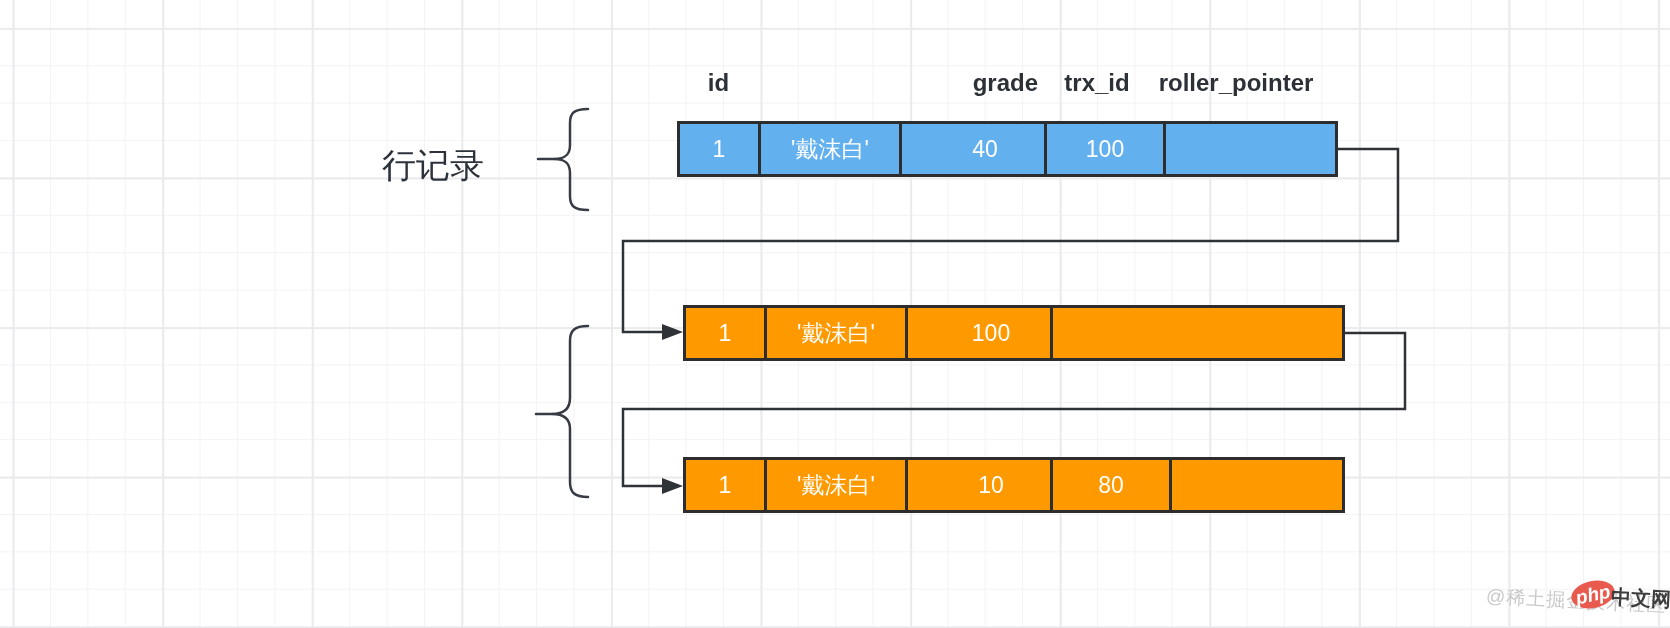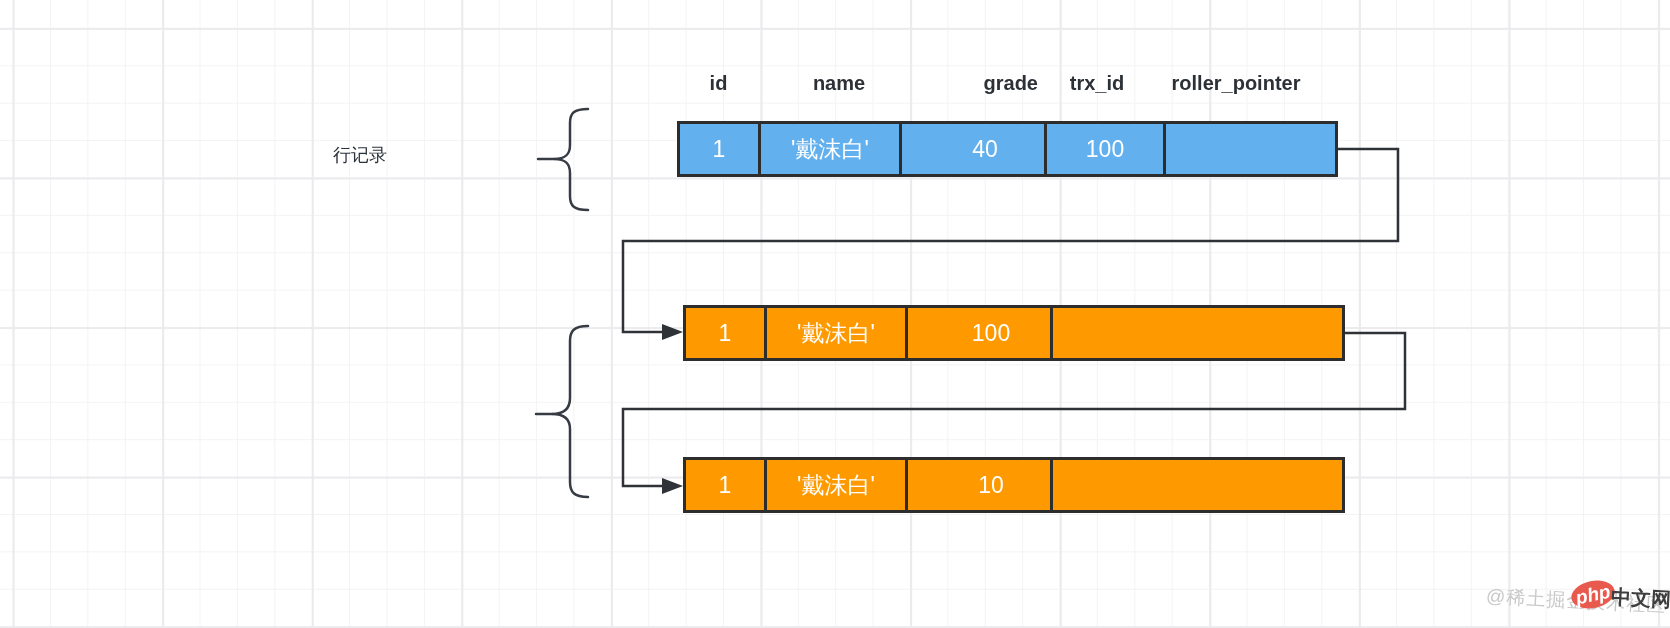--- a/index.html
+++ b/index.html
@@ -25,30 +25,30 @@
   .row-blue{left:677px;top:121px;width:661px;background:#62b0ee;}
   .row-orange1{left:683px;top:305px;width:662px;background:#fe9900;}
   .row-orange2{left:683px;top:457px;width:662px;background:#fe9900;}
   .row .cell:nth-child(1){width:81px;}
   .row .cell:nth-child(2){width:141px;}
   .row .cell:nth-child(3){width:121px;margin-left:24px;}
   .row .cell:nth-child(4){width:119px;}
 
   
   .hdr{position:absolute;top:68px;height:30px;line-height:30px;text-align:center;
-    font-size:20px;font-weight:600;color:#2c3137;}
+    font-size:24px;font-weight:600;color:#2c3137;}
   .h0{left:677px;width:83px;}
   .h1{left:760px;width:158px;}
   .h2{left:918px;width:120px;text-align:right;}
   .h3{left:1038px;width:118px;}
   .h4{left:1145px;width:182px;}
 
   
-  .label{position:absolute;color:#2c323b;font-size:18px;font-weight:500;
-    text-align:left;white-space:nowrap;}
+  .label{position:absolute;color:#2c323b;font-size:34px;font-weight:500;
+    text-align:center;white-space:nowrap;}
   .label-row{left:333px;top:143px;width:200px;}
   .label-undo{left:283px;top:398px;width:250px;}
 
   
   .wm-gray{position:absolute;left:1486px;top:588px;font-size:19px;color:#c9c9c9;
     letter-spacing:1px;transform:rotate(3deg);white-space:nowrap;}
   .wm-badge{position:absolute;left:1571px;top:581px;width:44px;height:27px;
     background:#e95a4e;border-radius:50%;color:#fff;font-style:italic;font-weight:bold;
     font-size:19px;display:flex;align-items:center;justify-content:center;
     transform:rotate(-12deg);}
@@ -69,21 +69,20 @@
     <path d="M536,414 L552,414" stroke="#363b44" stroke-width="2.5" stroke-linecap="round"></path>
 
     <path d="M1338,149 H1398 V241 H623 V332 H663" fill="none" stroke="#2f3338" stroke-width="2.5"></path>
     <polygon points="683,332 662,324 662,340" fill="#2f3338"></polygon>
 
     <path d="M1345,333 H1405 V409 H623 V486 H663" fill="none" stroke="#2f3338" stroke-width="2.5"></path>
     <polygon points="683,486 662,478 662,494" fill="#2f3338"></polygon>
   </svg>
 
   <div class="hdr h0">id</div>
-  <div class="hdr h1">name</div>
   <div class="hdr h2">grade</div>
   <div class="hdr h3">trx_id</div>
   <div class="hdr h4">roller_pointer</div>
 
   <div class="row row-blue">
     <div class="cell">1</div>
     <div class="cell">'戴沫白'</div>
     <div class="cell">40</div>
     <div class="cell">100</div>
     <div class="cell"></div>
@@ -93,20 +92,21 @@
     <div class="cell">1</div>
     <div class="cell">'戴沫白'</div>
     <div class="cell">100</div>
     <div class="cell"></div>
   </div>
 
   <div class="row row-orange2">
     <div class="cell">1</div>
     <div class="cell">'戴沫白'</div>
     <div class="cell">10</div>
+    <div class="cell">80</div>
     <div class="cell"></div>
   </div>
 
   <div class="label label-row">行记录</div>
 
   <div>
     <span class="wm-gray">@稀土掘金技术社区</span>
     <span class="wm-badge">php</span>
     <span class="wm-dark">中文网</span>
   </div>

